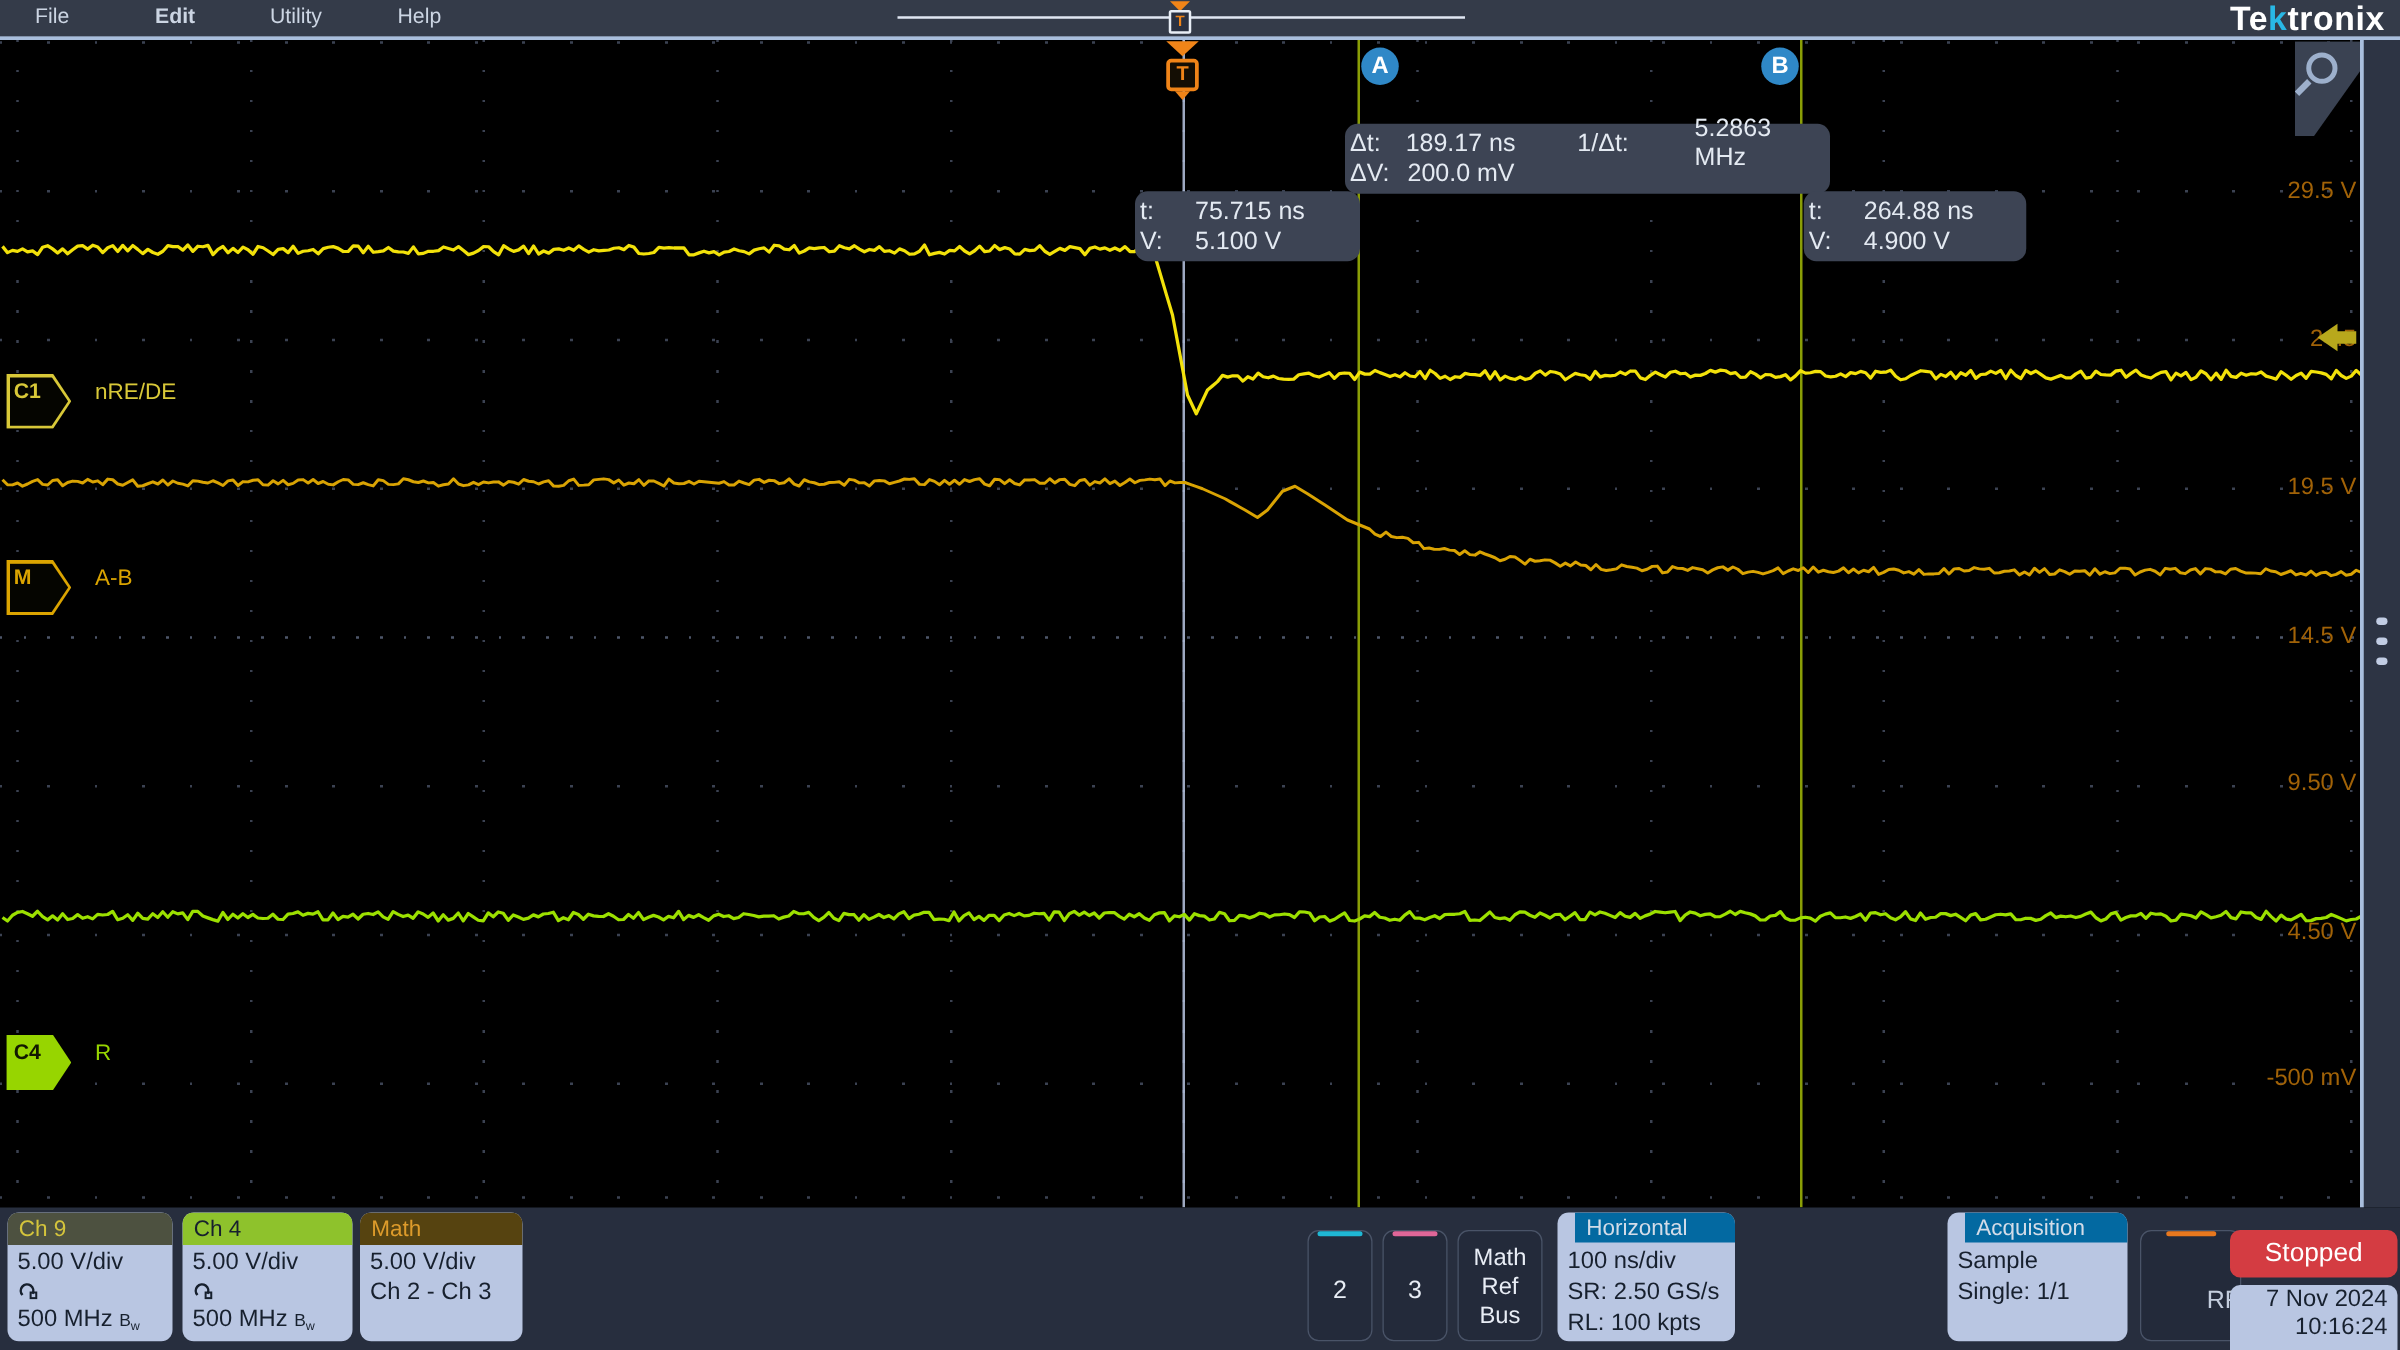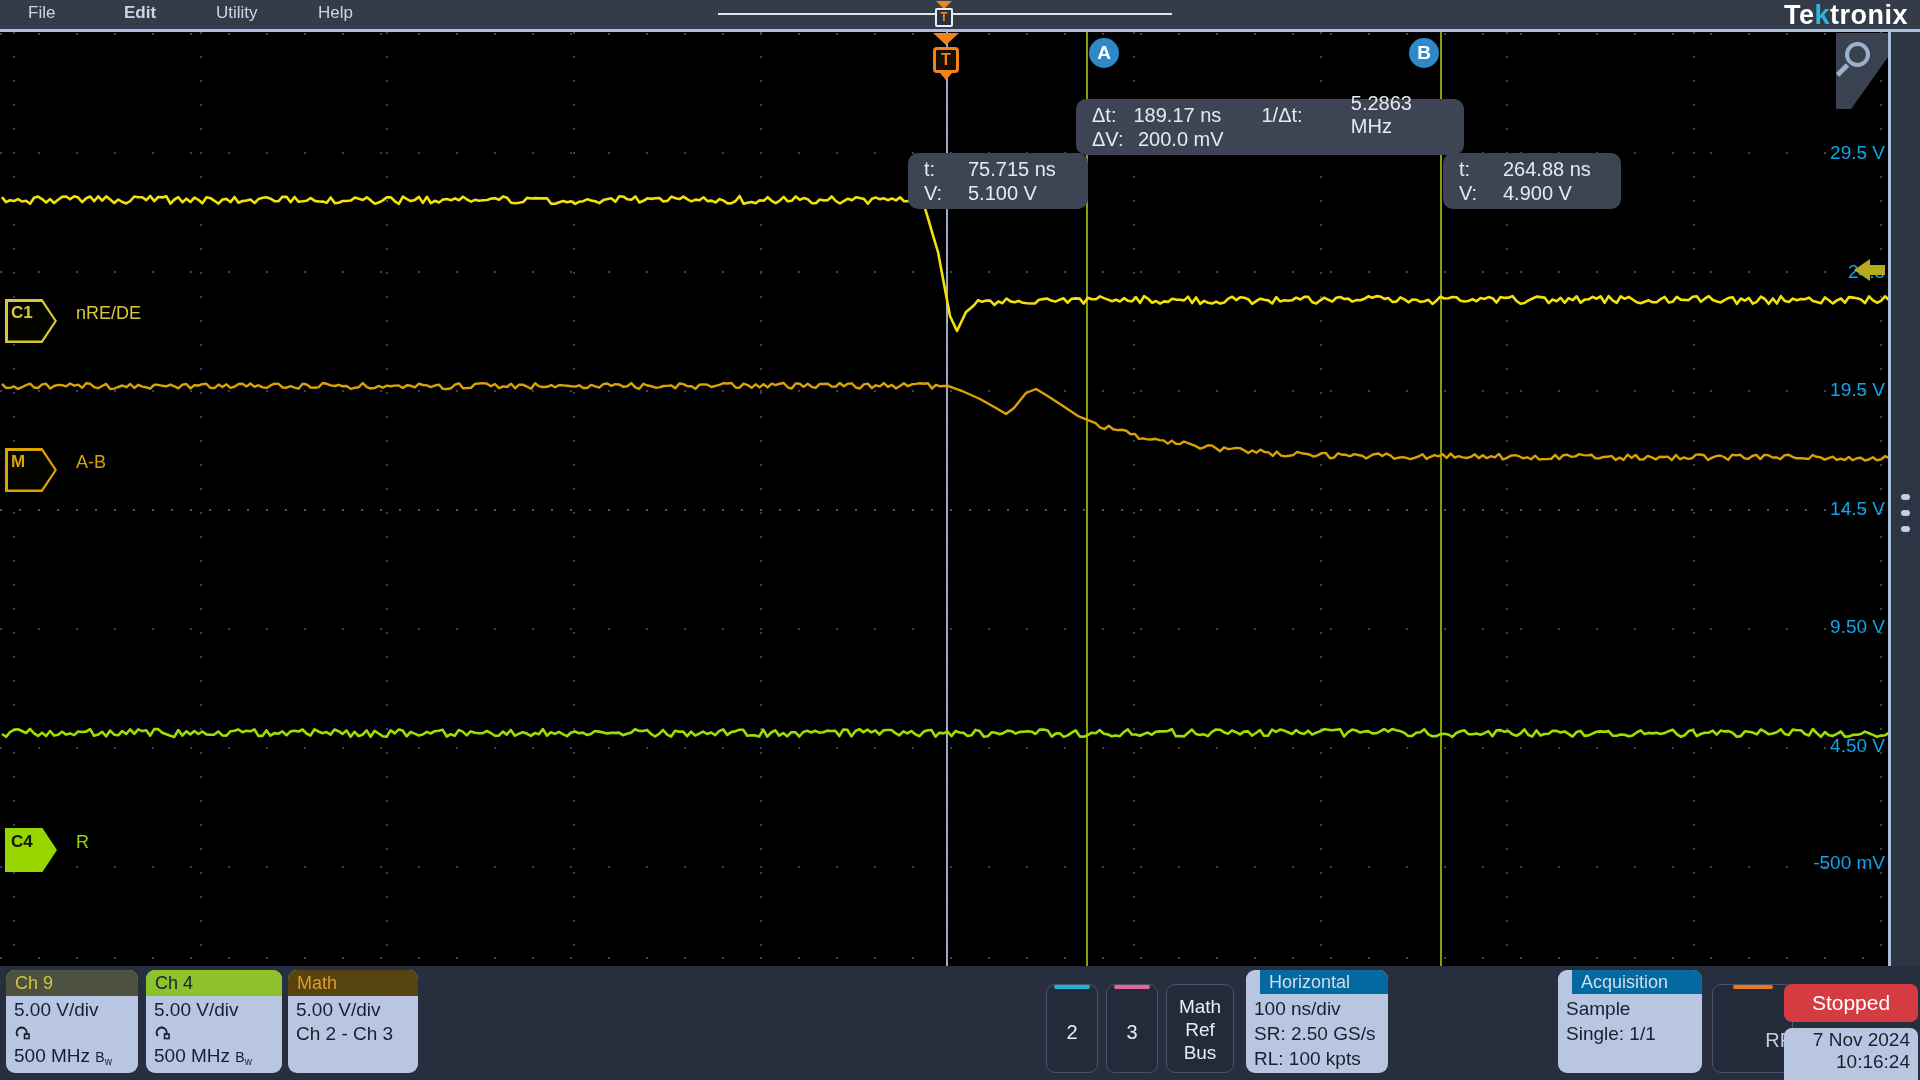--- a/index.html
+++ b/index.html
@@ -29,32 +29,32 @@
   
   #trig-marker{position:absolute;width:34px;height:52px;}
   #trig-marker .big-tri{position:absolute;left:4px;top:0;width:0;height:0;border-left:13px solid transparent;border-right:13px solid transparent;border-top:12px solid #f08418;}
   #trig-marker .t-box{position:absolute;left:4px;top:14px;width:20px;height:20px;background:#140e04;border:3px solid #f08418;border-radius:4px;
     color:#f08418;font-weight:bold;font-size:16px;text-align:center;line-height:20px;}
   #trig-marker .small-tri{position:absolute;left:11px;top:40px;width:0;height:0;border-left:6px solid transparent;border-right:6px solid transparent;border-top:7px solid #f08418;}
   
   .cursor-badge{position:absolute;width:30px;height:30px;border-radius:50%;background:#2f88c7;color:#fff;
     font-weight:bold;font-size:19px;text-align:center;line-height:30px;}
   
-  .readout{position:absolute;background:#3d4454;border-radius:10px;color:#e4eaf2;font-size:20px;padding:4px 16px;box-sizing:border-box;}
+  .readout{position:absolute;background:#3d4454;border-radius:10px;color:#e4eaf2;font-size:20px;padding:4px 4px;box-sizing:border-box;}
   #delta-box{left:1076px;top:99px;width:388px;height:56px;}
   .dr-row{display:flex;align-items:center;height:24px;}
   .dr-l{width:46px;}
   .dr-v1{width:142px;}
   .dr-l2{width:68px;}
   #cursor-a-box{left:908px;top:153px;width:180px;height:56px;}
   #cursor-b-box{left:1443px;top:153px;width:178px;height:56px;}
   .ab-row{display:flex;height:24px;align-items:center;}
   .ab-l{width:44px;}
   
-  .scale-label{position:absolute;width:100px;text-align:right;color:#0ea5e9;font-size:19px;line-height:20px;}
+  .scale-label{position:absolute;width:100px;text-align:right;color:#a16207;font-size:19px;line-height:20px;}
   
   #trig-level-arrow{position:absolute;left:1854px;top:259px;width:32px;height:22px;}
   #trig-level-arrow .head{position:absolute;left:0;top:0;width:0;height:0;border-top:11px solid transparent;border-bottom:11px solid transparent;border-right:16px solid #b8a81c;}
   #trig-level-arrow .tail{position:absolute;left:15px;top:6px;width:16px;height:10px;background:#b8a81c;}
   
   .ch-badge{position:absolute;width:52px;height:44px;}
   .ch-badge .outer{position:absolute;inset:0;clip-path:polygon(0 0,72% 0,100% 50%,72% 100%,0 100%);}
   .ch-badge .inner{position:absolute;left:2.5px;top:2.5px;right:2.5px;bottom:2.5px;clip-path:polygon(0 0,72% 0,100% 50%,72% 100%,0 100%);background:#050500;}
   .ch-badge .txt{position:absolute;left:6px;top:4px;font-size:17px;font-weight:bold;}
   .ch-label{position:absolute;font-size:18px;}

